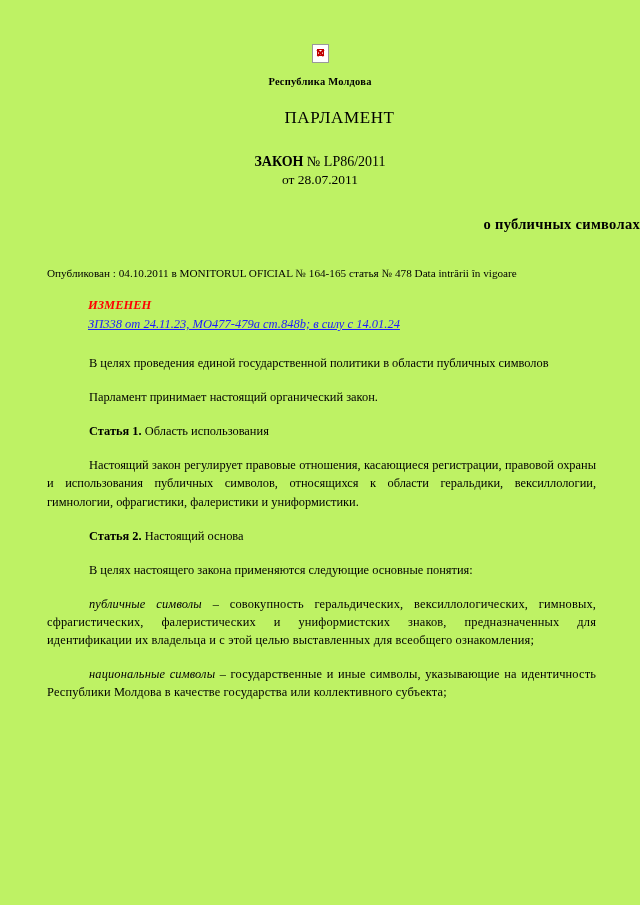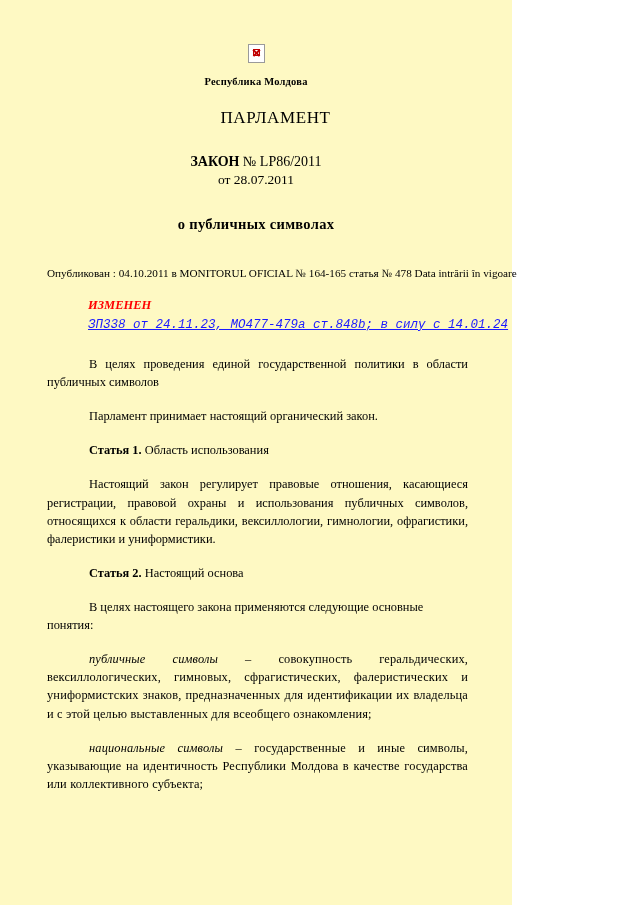--- a/index.html
+++ b/index.html
@@ -10,26 +10,26 @@
   }
   body {
     width: 640px;
     min-height: 905px;
     font-family: "Liberation Serif", "DejaVu Serif", serif;
     color: #000000;
     -webkit-font-smoothing: none;
   }
 
   .page {
-    width: 512px;
+    width: 640px;
     min-height: 905px;
     box-sizing: border-box;
     padding: 0;
     position: relative;
-    background: #fef9c3;
+    background: #bef264;
   }
 
   
   .emblem-row {
     text-align: center;
     padding-top: 44px;
     line-height: 0;
   }
   .broken-image {
     display: inline-block;
@@ -86,21 +86,21 @@
   }
   .law-no b { font-weight: bold; }
 
   .law-date {
     text-align: center;
     font-size: 13.5px;
     margin-top: 2px;
   }
 
   .law-title {
-    text-align: center;
+    text-align: right;
     font-size: 14.5px;
     font-weight: bold;
     margin-top: 28px;
     letter-spacing: 0.3px;
   }
 
   
   .pub-line {
     margin: 33px 44px 0 47px;
     font-size: 11.2px;
@@ -121,21 +121,20 @@
   }
   .amend-link {
     display: inline-block;
     color: #1a1aff;
     font-style: italic;
     font-size: 12.5px;
     text-decoration: underline;
     line-height: 1.3;
     margin-top: 1px;
     cursor: pointer;
-    font-family: Liberation Mono, monospace;
   }
 
   
   .body {
     margin: 0 44px 0 47px;
     font-size: 12.4px;
     line-height: 1.46;
   }
   p.para {
     margin: 0 0 16px 0;

